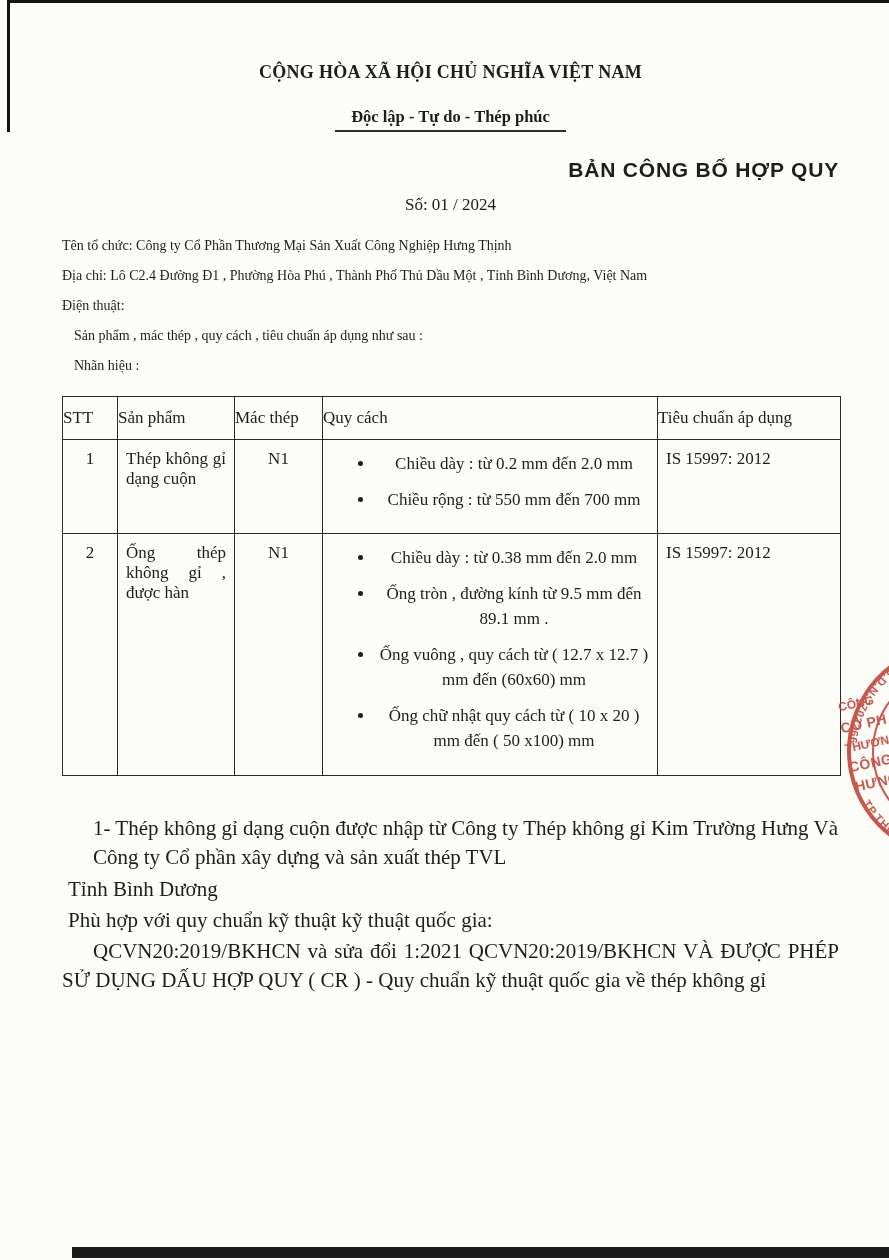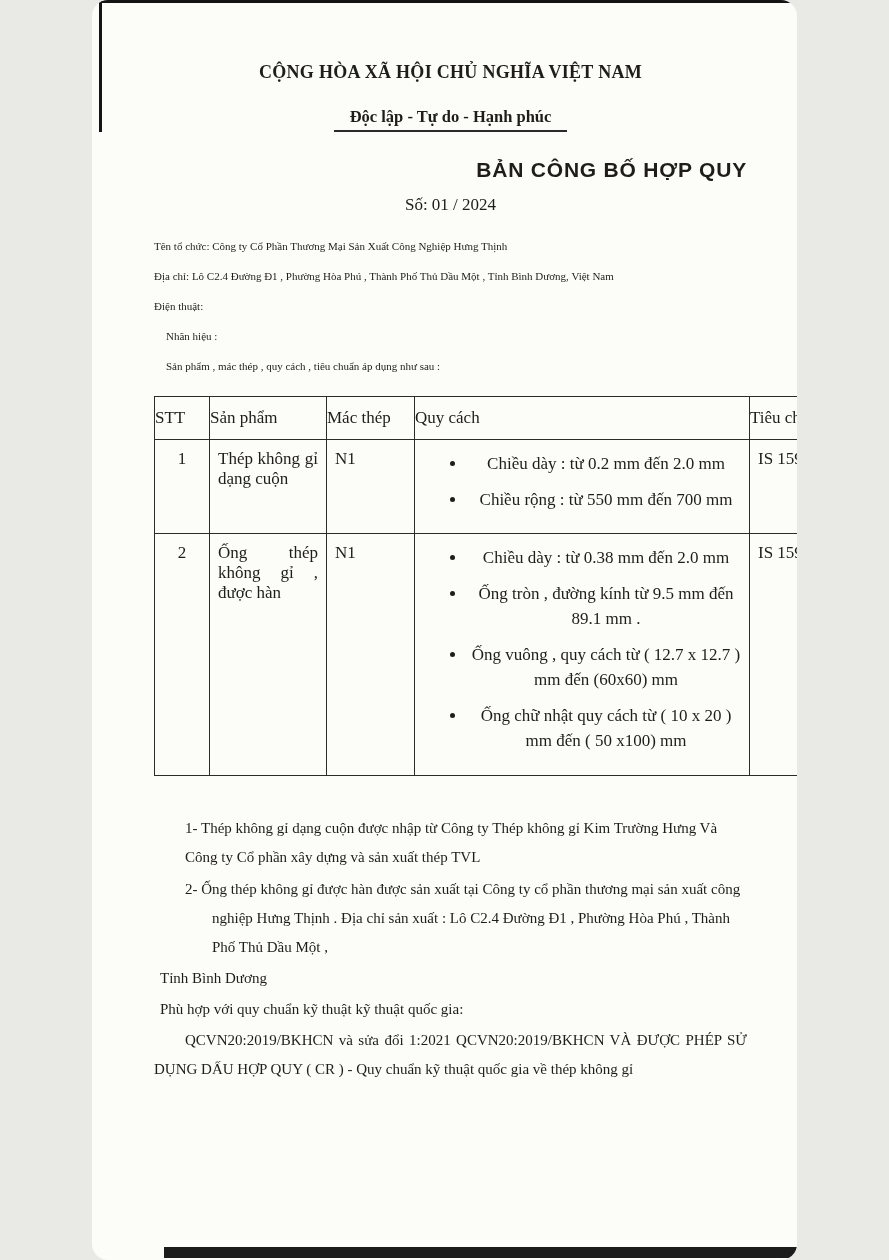--- a/index.html
+++ b/index.html
@@ -1,26 +1,25 @@
 <!DOCTYPE html>
 <html><head>
 <meta charset="utf-8">
 <style>
   * { margin: 0; padding: 0; box-sizing: border-box; }
   html, body { background: #e9e9e6; }
   .page {
     position: relative;
-    width: 705px;
+    width: 889px;
     height: 1260px;
     margin: 0 auto;
     background: #fcfcf8;
     overflow: hidden;
     font-family: "Liberation Serif", serif;
     color: #1e1d1a;
-    border-radius: 16px;
   }
   
   .edge-top    { position: absolute; top: 0; left: 9px; right: 0; height: 3px; background: #141414; }
   .edge-left   { position: absolute; top: 0; left: 7px; width: 3px; height: 132px; background: #141414; }
   .edge-bottom { position: absolute; left: 72px; right: 0; bottom: 2px; height: 11px; background: #1c1c1c; }
 
   .doc { position: relative; padding: 62px 50px 0 62px; }
 
   .head { text-align: center; }
   .motto1 { font-size: 18px; font-weight: bold; letter-spacing: 0.3px; }
@@ -35,21 +34,21 @@
   .title {
     margin-top: 26px;
     text-align: right;
     font-family: "Liberation Sans", sans-serif;
     font-weight: bold;
     font-size: 21px;
     letter-spacing: 0.8px;
   }
   .doc-no { margin-top: 13px; text-align: center; font-size: 17px; }
 
-  .body-text { margin-top: 16px; font-size: 11px; line-height: 30px; }
+  .body-text { margin-top: 16px; font-size: 14px; line-height: 30px; }
   .body-text p { margin: 0; }
   .ind { padding-left: 12px; }
   .b { font-weight: bold; }
 
   table.spec {
     margin-top: 15px;
     border-collapse: collapse;
     table-layout: fixed;
     width: 778px;
     font-size: 17px;
@@ -65,28 +64,28 @@
     vertical-align: middle;
     height: 43px;
     padding-left: 0;
   }
   th.c-stt, td.c-stt { text-align: center; width: 55px; padding-left: 4px; }
   th.c-sp,  td.c-sp  { width: 117px; }
   th.c-mt,  td.c-mt  { width: 88px; }
   th.c-qc,  td.c-qc  { width: 335px; }
   th.c-tc,  td.c-tc  { width: 183px; }
   td.c-sp { padding-left: 12px; text-align: justify; padding-right: 14px; }
-  td.c-mt { padding-left: 14px; }
+  td.c-mt { padding-left: 14px; text-align: center; }
   td.c-tc { padding-left: 12px; }
   tr.row-1 td { height: 94px; }
   tr.row-2 td { height: 242px; }
   td.c-qc ul { margin: 2px 0 0 0; padding-left: 44px; }
   td.c-qc li { line-height: 25px; margin-bottom: 11px; padding-left: 4px; text-align: center; }
 
-  .notes { margin-top: 38px; font-size: 15px; line-height: 29px; }
+  .notes { margin-top: 38px; font-size: 21px; line-height: 29px; }
   .note-1 { padding-left: 31px; margin-bottom: 3px; }
   .note-2 { padding-left: 58px; text-indent: -27px; margin-bottom: 2px; }
   .note-3, .note-4 { padding-left: 6px; margin-top: 2px; }
   .note-5 { margin-top: 2px; text-align: justify; text-indent: 31px; }
 
   
   .stamp-wrap {
     position: absolute;
     left: 840px;
     top: 636px;
@@ -109,32 +108,32 @@
 <div class="page">
 
   <div class="edge-top"></div>
   <div class="edge-left"></div>
   <div class="edge-bottom"></div>
 
   <div class="doc">
 
     <div class="head">
       <div class="motto1">CỘNG HÒA XÃ HỘI CHỦ NGHĨA VIỆT NAM</div><br>
-      <div class="motto2">Độc lập - Tự do - Hạnh phúc</div>
+      <div class="motto2">Độc lập - Tự do - Thép phúc</div>
     </div>
 
     <div class="title">BẢN CÔNG BỐ HỢP QUY</div>
     <div class="doc-no">Số: 01 / 2024</div>
 
     <div class="body-text">
       <p>Tên tổ chức: Công ty Cổ Phần Thương Mại Sản Xuất Công Nghiệp Hưng Thịnh</p>
       <p>Địa chỉ: Lô C2.4 Đường Đ1 , Phường Hòa Phú , Thành Phố Thủ Dầu Một , Tỉnh Bình Dương, Việt Nam</p>
       <p>Điện thuật:</p>
+      <p class="ind">Sản phẩm , mác thép , quy cách , tiêu chuẩn áp dụng như sau :</p>
       <p class="ind">Nhãn hiệu :</p>
-      <p class="ind">Sản phẩm , mác thép , quy cách , tiêu chuẩn áp dụng như sau :</p>
     </div>
 
     <table class="spec">
       <thead>
         <tr>
           <th class="c-stt">STT</th>
           <th class="c-sp">Sản phẩm</th>
           <th class="c-mt">Mác thép</th>
           <th class="c-qc">Quy cách</th>
           <th class="c-tc">Tiêu chuẩn áp dụng</th>
@@ -165,21 +164,20 @@
               <li>Ống chữ nhật quy cách từ ( 10 x 20 ) mm đến ( 50 x100) mm</li>
             </ul>
           </td>
           <td class="c-tc">IS 15997: 2012</td>
         </tr>
       </tbody>
     </table>
 
     <div class="notes">
       <p class="note-1">1- Thép không gỉ dạng cuộn được nhập từ Công ty Thép không gỉ Kim Trường Hưng Và Công ty Cổ phần xây dựng và sản xuất thép TVL</p>
-      <p class="note-2">2- Ống thép không gỉ được hàn được sản xuất tại Công ty cổ phần thương mại sản xuất công nghiệp Hưng Thịnh . Địa chỉ sản xuất : Lô C2.4 Đường Đ1 , Phường Hòa Phú , Thành Phố Thủ Dầu Một ,</p>
       <p class="note-3">Tỉnh Bình Dương</p>
       <p class="note-4">Phù hợp với quy chuẩn kỹ thuật kỹ thuật quốc gia:</p>
       <p class="note-5">QCVN20:2019/BKHCN và sửa đổi 1:2021 QCVN20:2019/BKHCN VÀ ĐƯỢC PHÉP SỬ DỤNG DẤU HỢP QUY ( CR ) -  Quy chuẩn kỹ thuật quốc gia về thép không gỉ</p>
     </div>
 
   </div>
 
   <div class="stamp-wrap">
     <svg width="230" height="230" viewBox="0 0 230 230">
       <defs>

